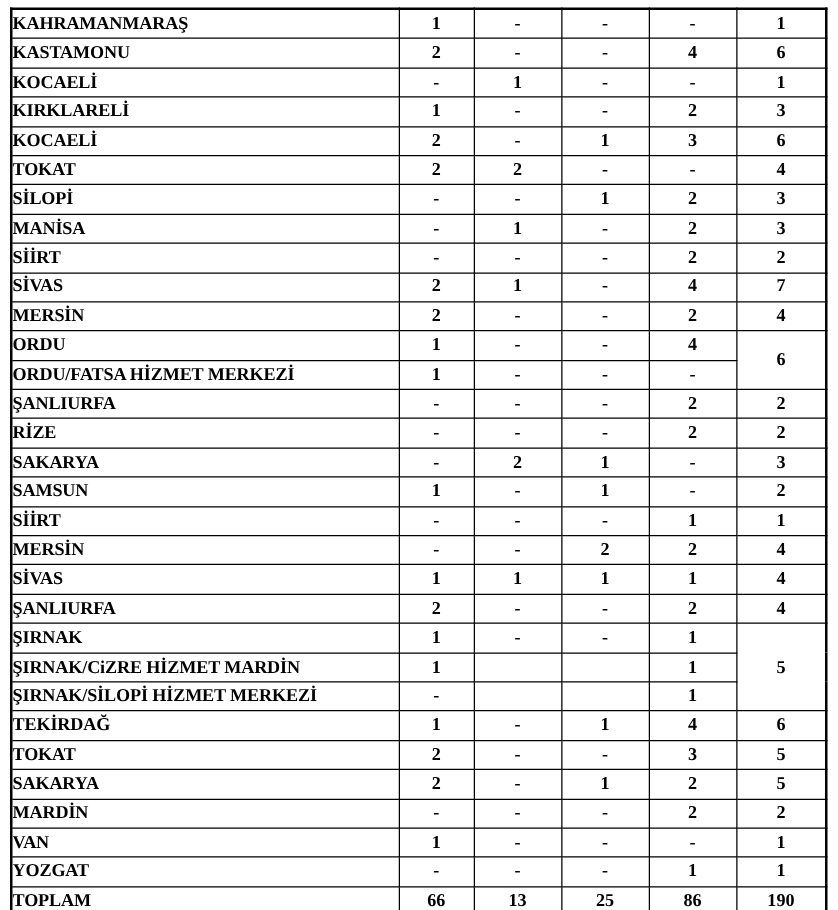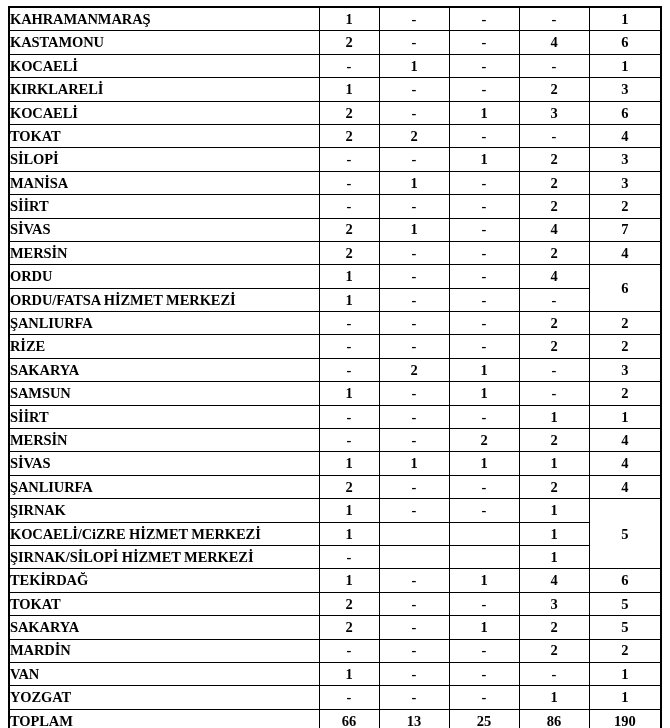--- a/index.html
+++ b/index.html
@@ -239,21 +239,21 @@
         </tr>
         <tr>
           <td class="name-cell">ŞIRNAK</td>
           <td class="num-cell">1</td>
           <td class="num-cell">-</td>
           <td class="num-cell">-</td>
           <td class="num-cell">1</td>
           <td class="span-cell" rowspan="3">5</td>
         </tr>
         <tr>
-          <td class="name-cell">KOCAELİ/CiZRE HİZMET MERKEZİ</td>
+          <td class="name-cell">ŞIRNAK/CiZRE HİZMET MARDİN</td>
           <td class="num-cell">1</td>
           <td class="num-cell"></td>
           <td class="num-cell"></td>
           <td class="num-cell">1</td>
         </tr>
         <tr>
           <td class="name-cell">ŞIRNAK/SİLOPİ HİZMET MERKEZİ</td>
           <td class="num-cell">-</td>
           <td class="num-cell"></td>
           <td class="num-cell"></td>

